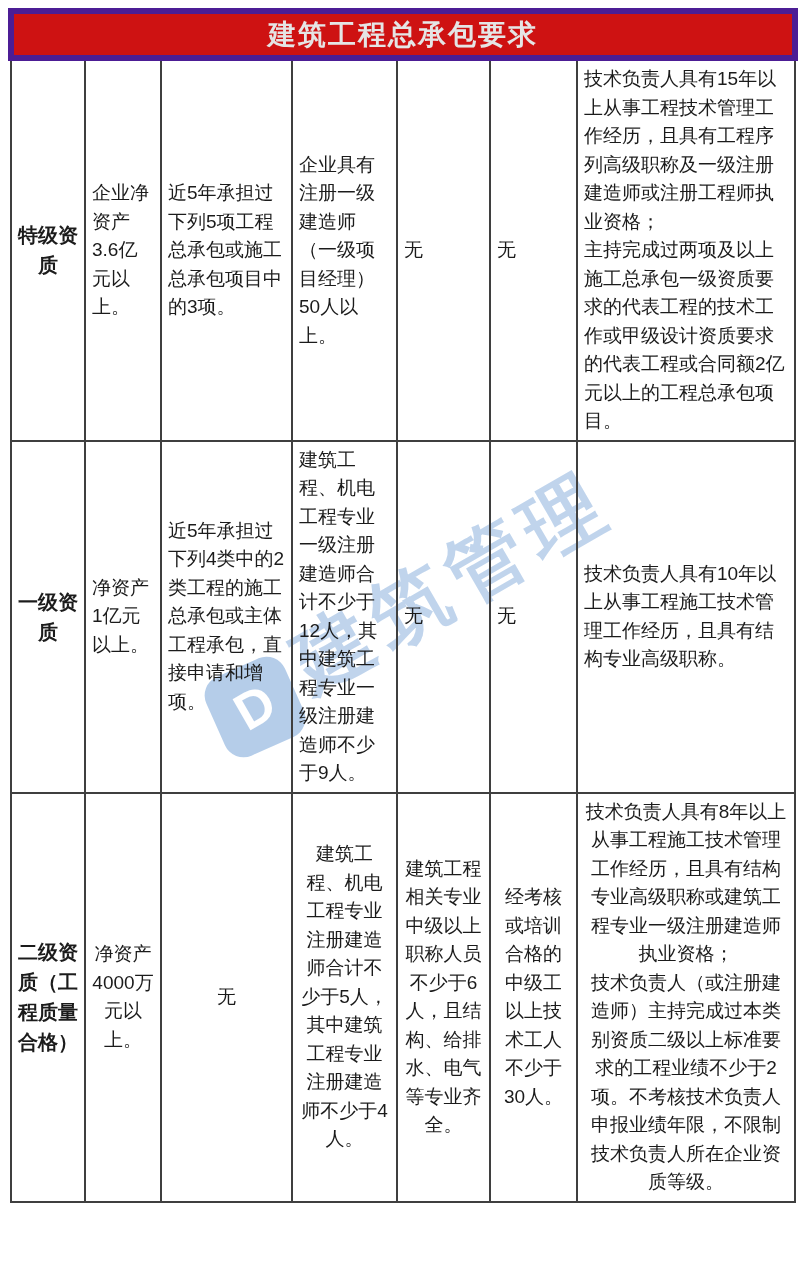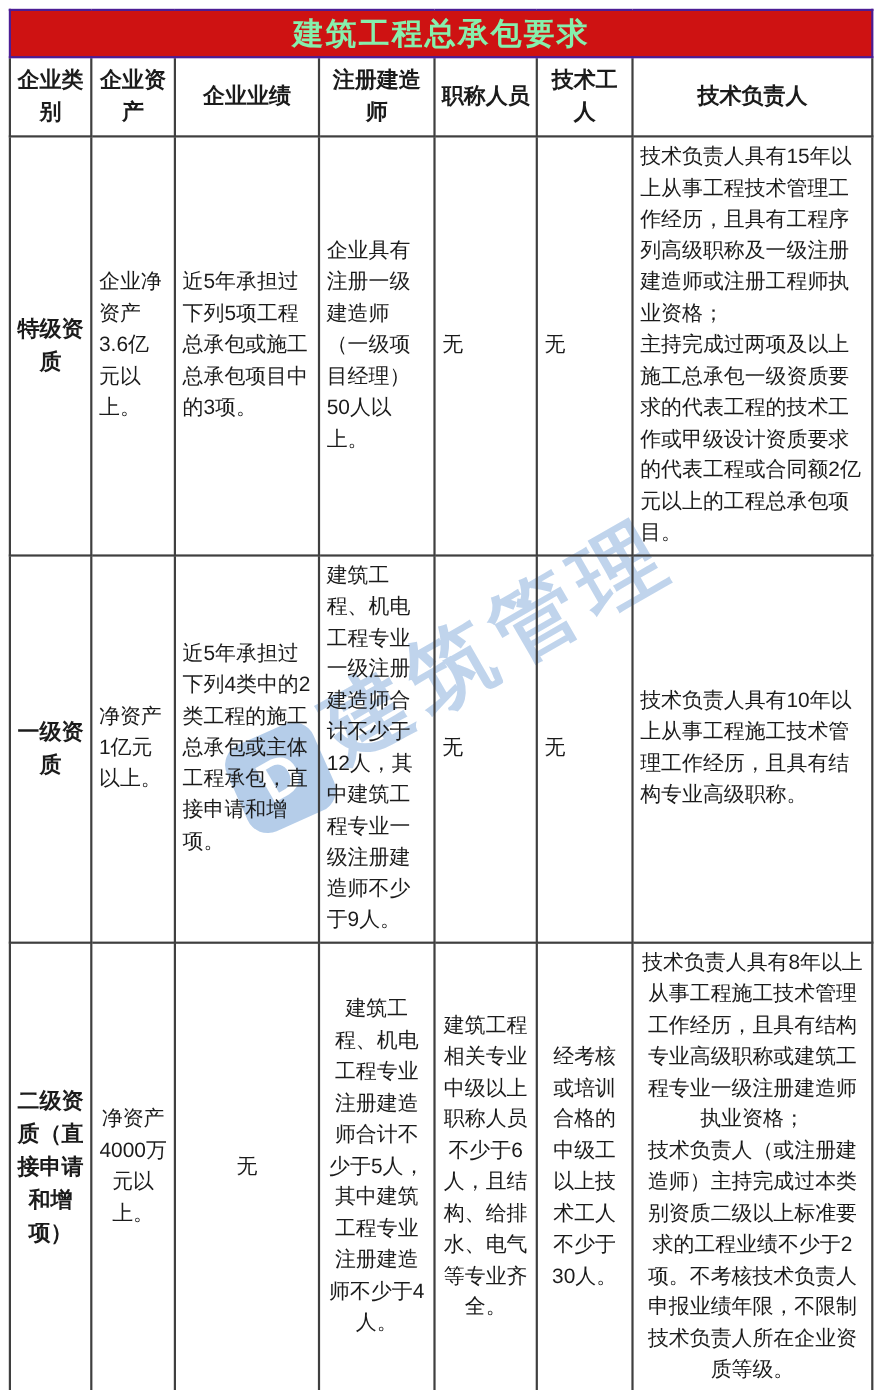--- a/index.html
+++ b/index.html
@@ -54,25 +54,25 @@
     border:2px solid #3f3f3f;
     padding:4px 6px;
     vertical-align:middle;
     font-size:19px;
     line-height:1.5;
     word-break:break-word;
     background:transparent;
   }
   .title-row td{
     background:#ce1212;
-    border:2px solid #4c1d95;
+    border:6px solid #4c1d95;
     height:37px;
     padding:2px 0;
     text-align:center;
-    color:#86efac;
+    color:#e5e5e5;
     font-size:28px;
     font-weight:bold;
     letter-spacing:2px;
     line-height:1.2;
   }
   .head-row td{
     height:66px;
     font-size:20px;
     font-weight:bold;
     text-align:center;
@@ -112,29 +112,20 @@
       <col style="width:93px">
       <col style="width:87px">
       <col style="width:218px">
     </colgroup>
 
     <tbody>
         <tr class="title-row">
       <td colspan="7">建筑工程总承包要求</td>
     </tr>
 
-    <tr class="head-row">
-      <td>企业类别</td>
-      <td>企业资产</td>
-      <td>企业业绩</td>
-      <td>注册建造师</td>
-      <td>职称人员</td>
-      <td>技术工人</td>
-      <td>技术负责人</td>
-    </tr>
 
     <tr class="r1">
       <td class="cat">特级资质</td>
       <td>企业净资产3.6亿元以上。</td>
       <td>近5年承担过下列5项工程总承包或施工总承包项目中的3项。</td>
       <td>企业具有注册一级建造师（一级项目经理）50人以上。</td>
       <td>无</td>
       <td>无</td>
       <td class="prewrap">技术负责人具有15年以上从事工程技术管理工作经历，且具有工程序列高级职称及一级注册建造师或注册工程师执业资格；
 主持完成过两项及以上施工总承包一级资质要求的代表工程的技术工作或甲级设计资质要求的代表工程或合同额2亿元以上的工程总承包项目。</td>
@@ -144,21 +135,21 @@
       <td class="cat">一级资质</td>
       <td>净资产1亿元以上。</td>
       <td>近5年承担过下列4类中的2类工程的施工总承包或主体工程承包，直接申请和增项。</td>
       <td>建筑工程、机电工程专业一级注册建造师合计不少于12人，其中建筑工程专业一级注册建造师不少于9人。</td>
       <td>无</td>
       <td>无</td>
       <td class="prewrap">技术负责人具有10年以上从事工程施工技术管理工作经历，且具有结构专业高级职称。</td>
     </tr>
 
     <tr class="r3">
-      <td class="cat">二级资质（直接申请和增项）</td>
+      <td class="cat">二级资质（工程质量合格）</td>
       <td>净资产4000万元以上。</td>
       <td>无</td>
       <td>建筑工程、机电工程专业注册建造师合计不少于5人，其中建筑工程专业注册建造师不少于4人。</td>
       <td>建筑工程相关专业中级以上职称人员不少于6人，且结构、给排水、电气等专业齐全。</td>
       <td>经考核或培训合格的中级工以上技术工人不少于30人。</td>
       <td class="prewrap">技术负责人具有8年以上从事工程施工技术管理工作经历，且具有结构专业高级职称或建筑工程专业一级注册建造师执业资格；
 技术负责人（或注册建造师）主持完成过本类别资质二级以上标准要求的工程业绩不少于2项。不考核技术负责人申报业绩年限，不限制技术负责人所在企业资质等级。</td>
     </tr>
 
   </tbody>

